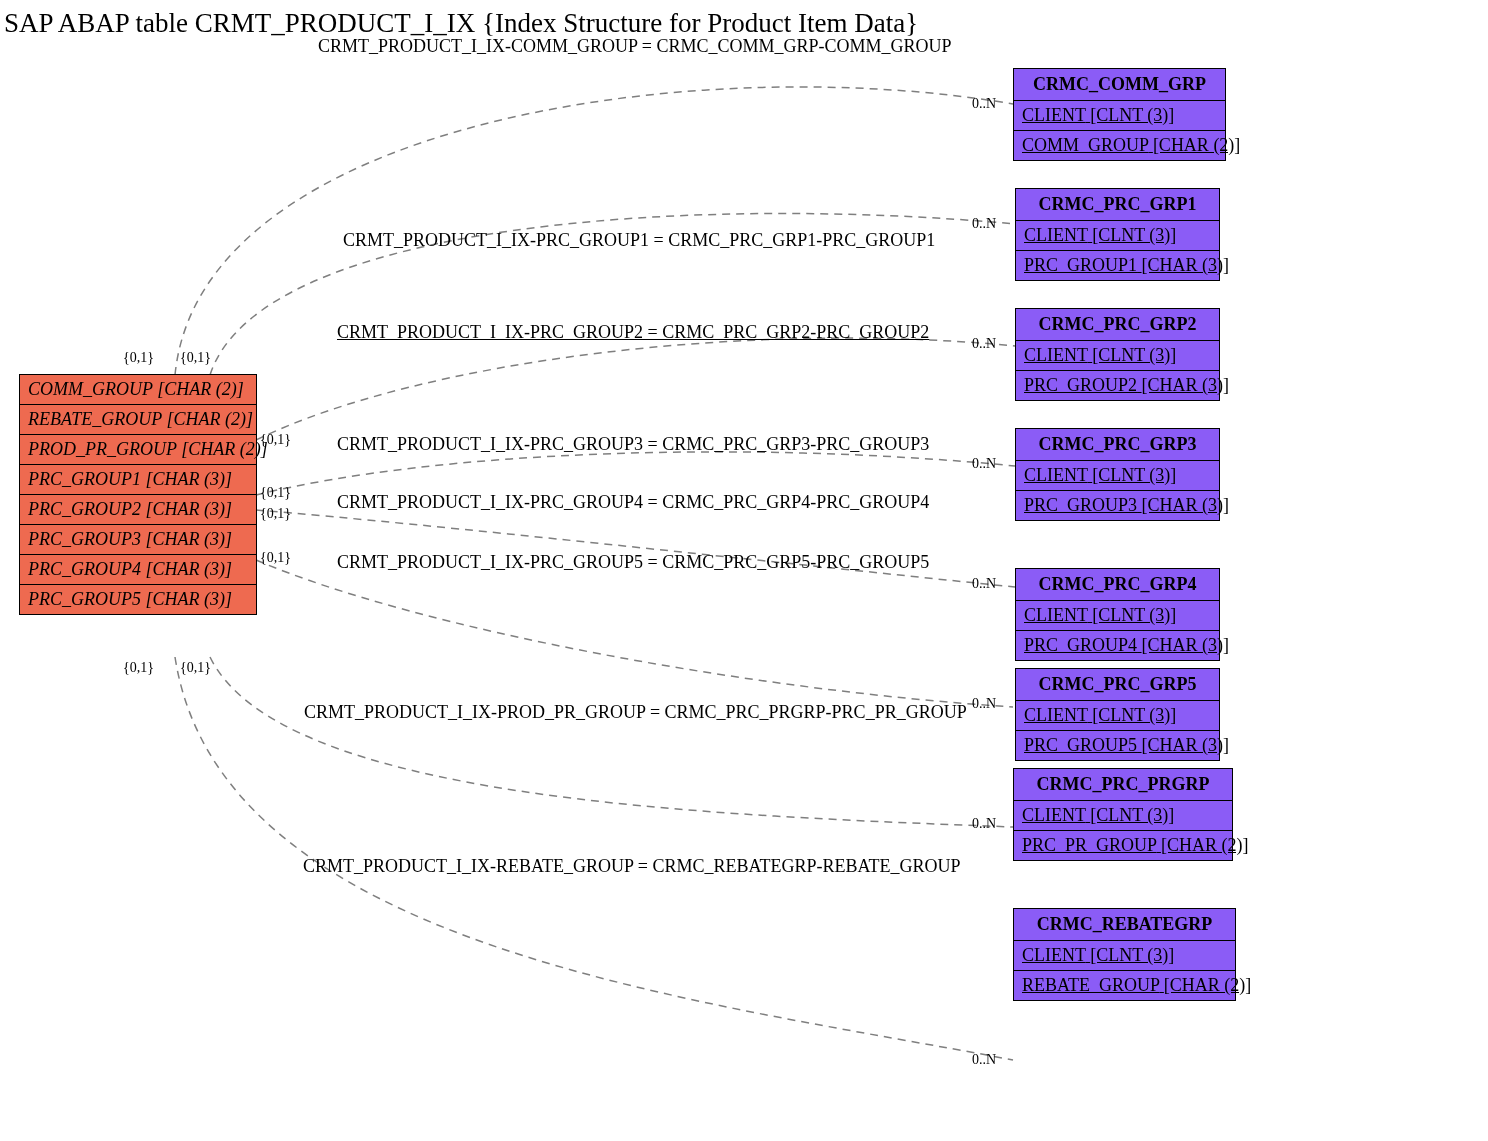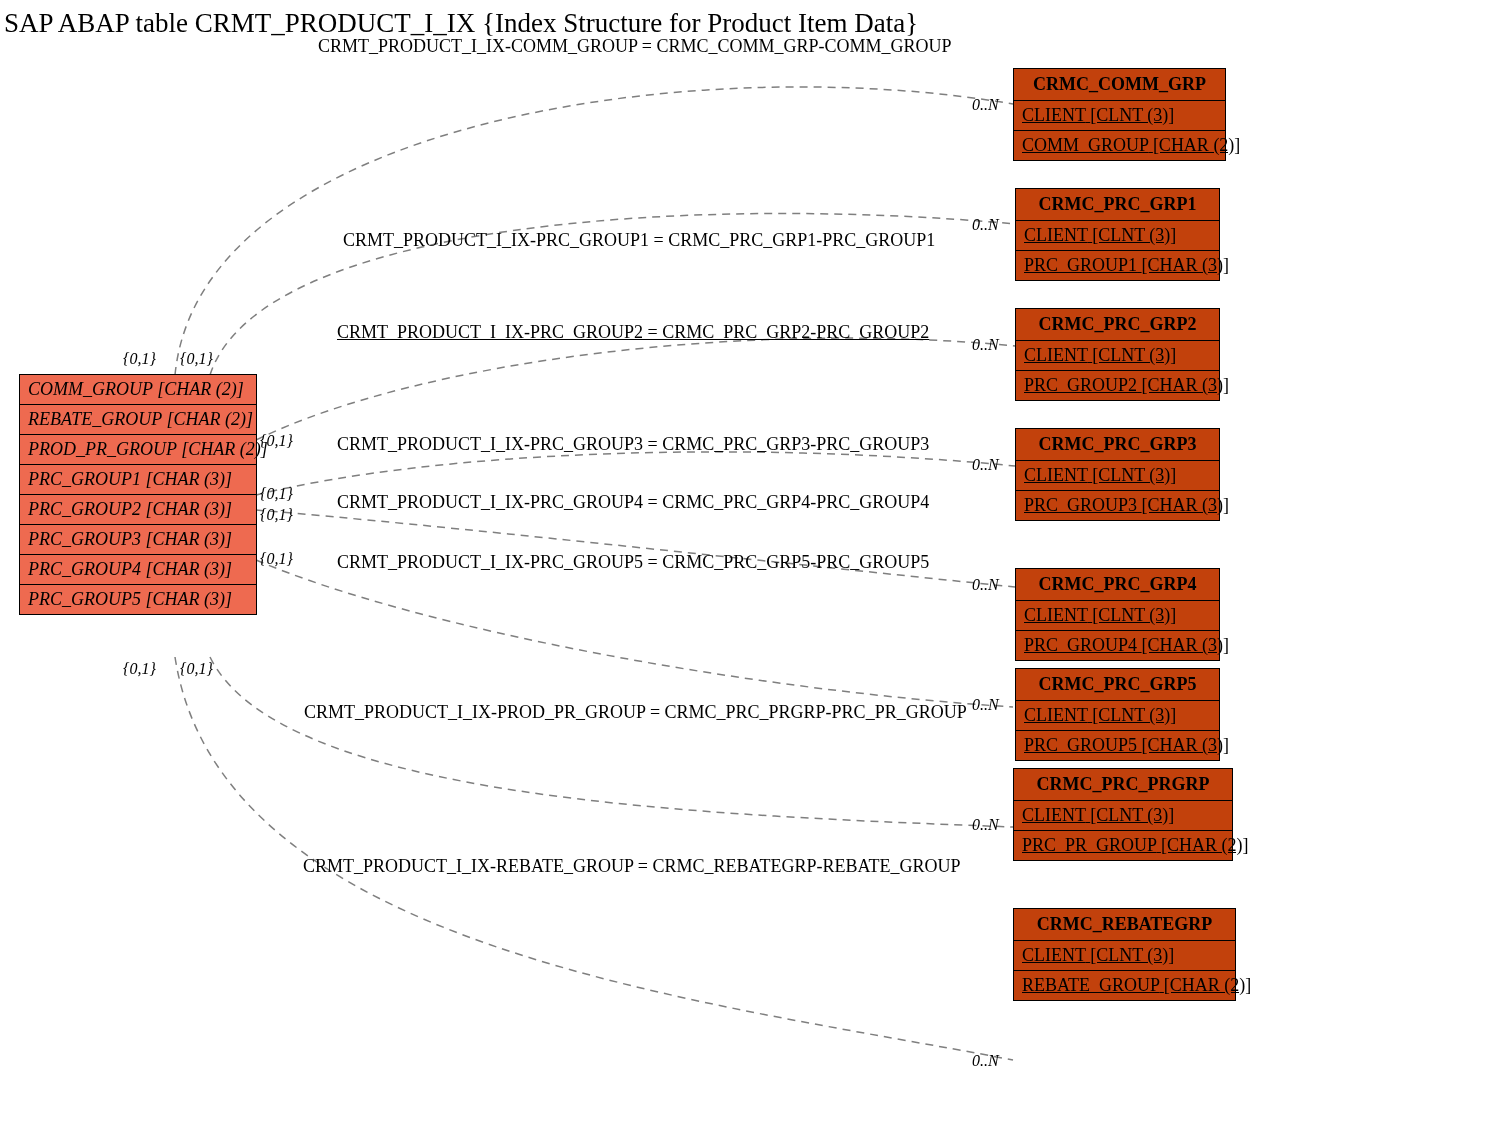--- a/index.html
+++ b/index.html
@@ -29,30 +29,30 @@
     border-bottom: 1.5px solid #000;
   }
   .entity-row {
     padding: 4px 8px;
     border-bottom: 1.5px solid #000;
     white-space: nowrap;
   }
   .entity-row:last-child { border-bottom: none; }
   .main-entity { background: #ee6a50; }
   .main-entity .entity-row { font-style: italic; }
-  .ref-entity { background: #c2410c; }
+  .ref-entity { background: #8b5cf6; }
   .ref-entity .entity-row { text-decoration: underline; }
   .ref-entity .field-name { }
   .label {
     position: absolute;
     font-size: 18px;
     white-space: nowrap;
   }
   .rel-label { font-size: 18px; }
-  .card-label { font-size: 16px; font-style: italic; }
+  .card-label { font-size: 14px; }
   svg.lines {
     position: absolute;
     top: 0; left: 0;
     width: 1488px; height: 1141px;
     pointer-events: none;
   }
 </style>
 </head>
 <body>
 

